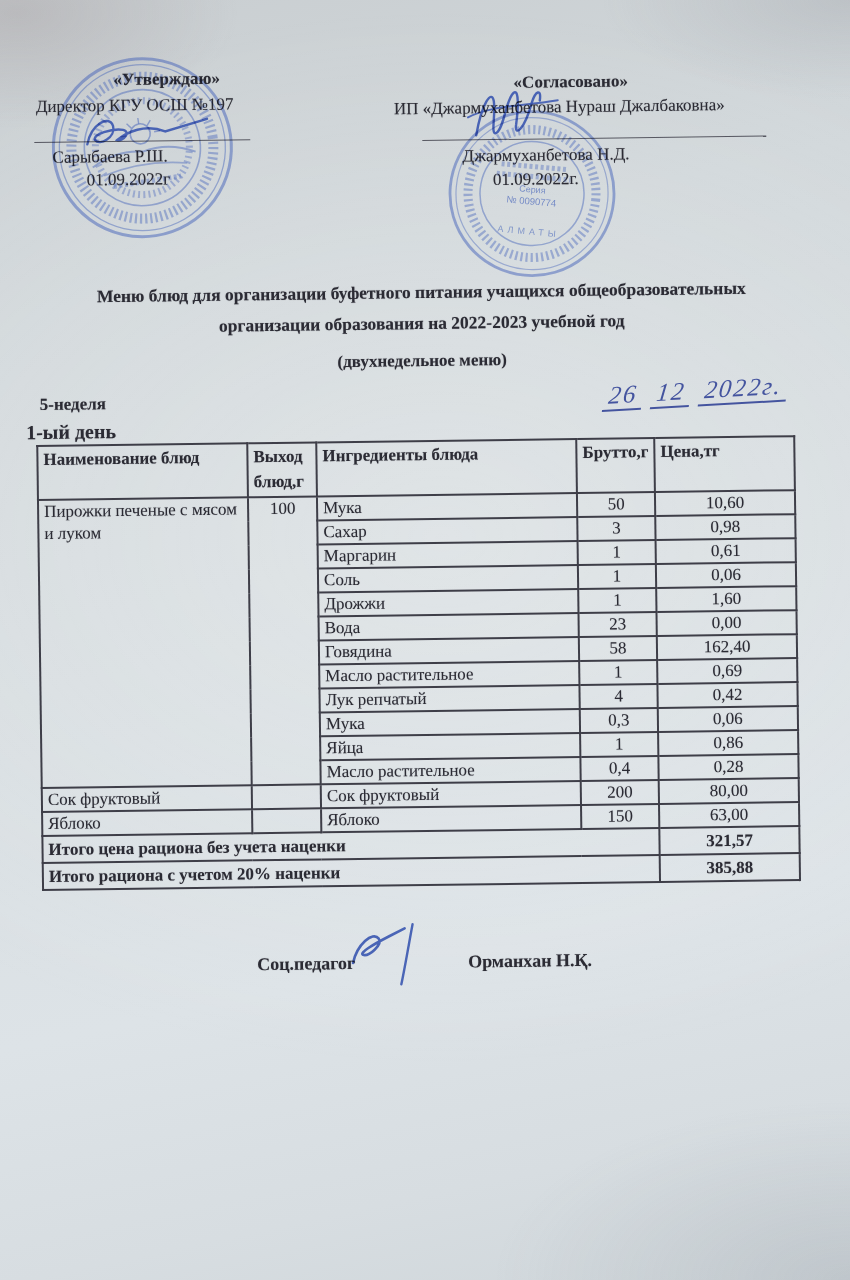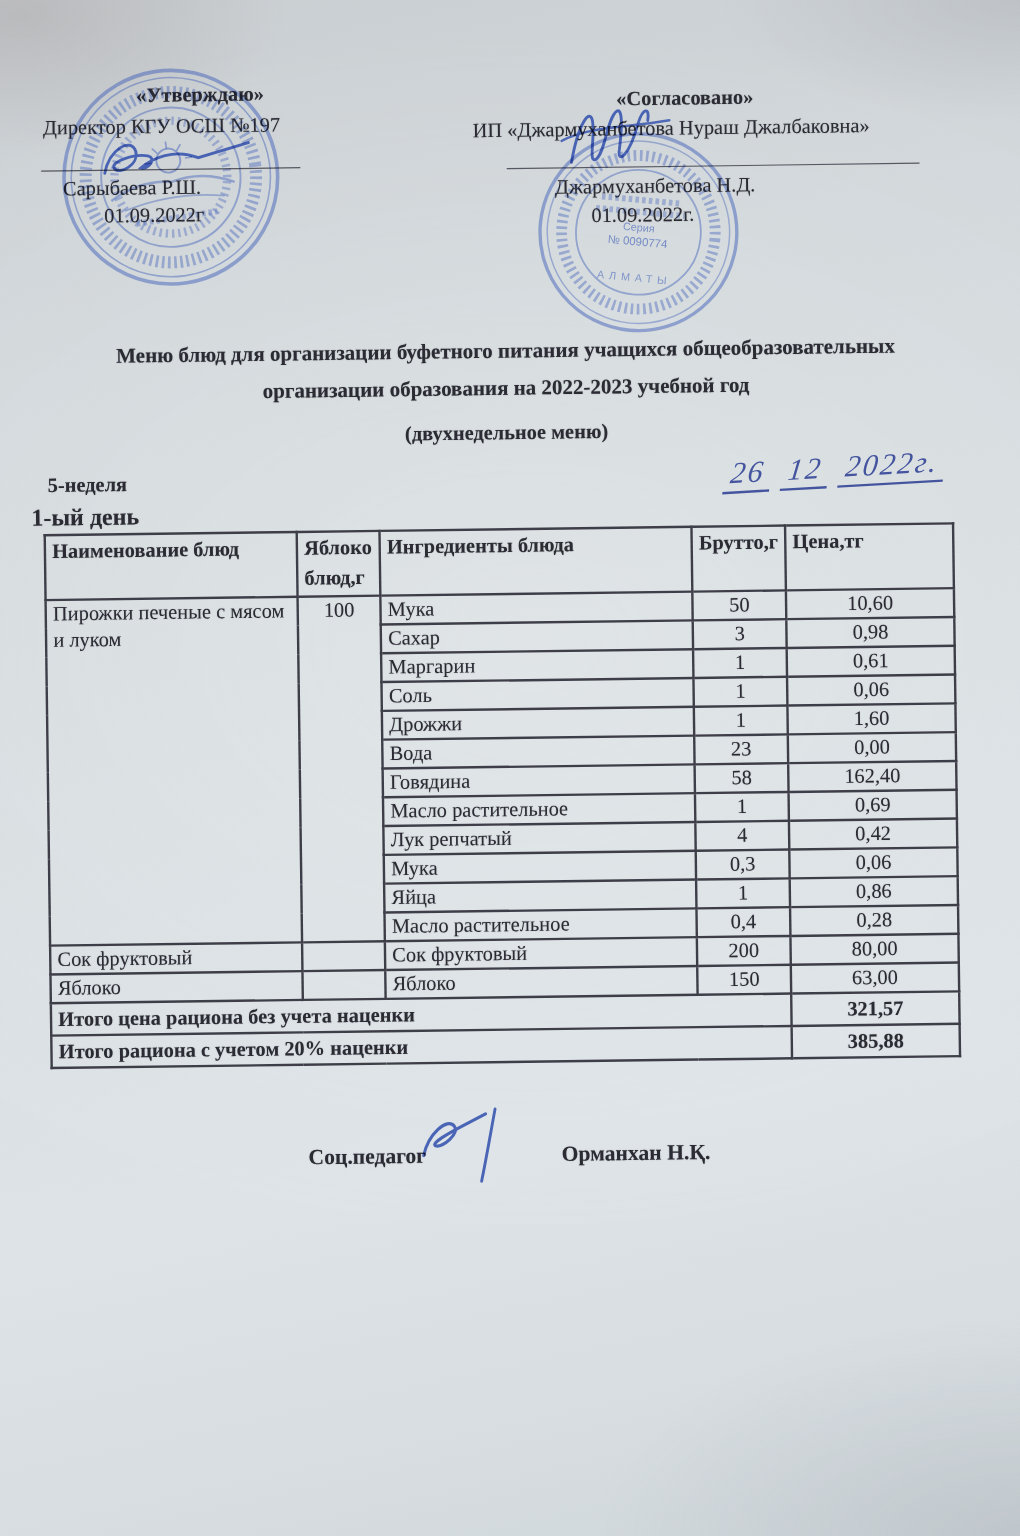--- a/index.html
+++ b/index.html
@@ -134,21 +134,21 @@
     <colgroup>
       <col style="width:210px">
         <col style="width:69px">
         <col style="width:260px">
         <col style="width:78px">
         <col style="width:140px">
     </colgroup>
     <tbody>
       <tr>
         <th>Наименование блюд</th>
-        <th>Яблоко блюд,г</th>
+        <th>Выход блюд,г</th>
         <th>Ингредиенты блюда</th>
         <th>Брутто,г</th>
         <th>Цена,тг</th>
       </tr>
       <tr class="ing">
         <td class="dish" rowspan="12" style="white-space:normal;">Пирожки печеные с мясом и луком</td>
         <td class="num" rowspan="12">100</td>
         <td>Мука</td>
         <td class="num">50</td>
         <td class="num">10,60</td>

